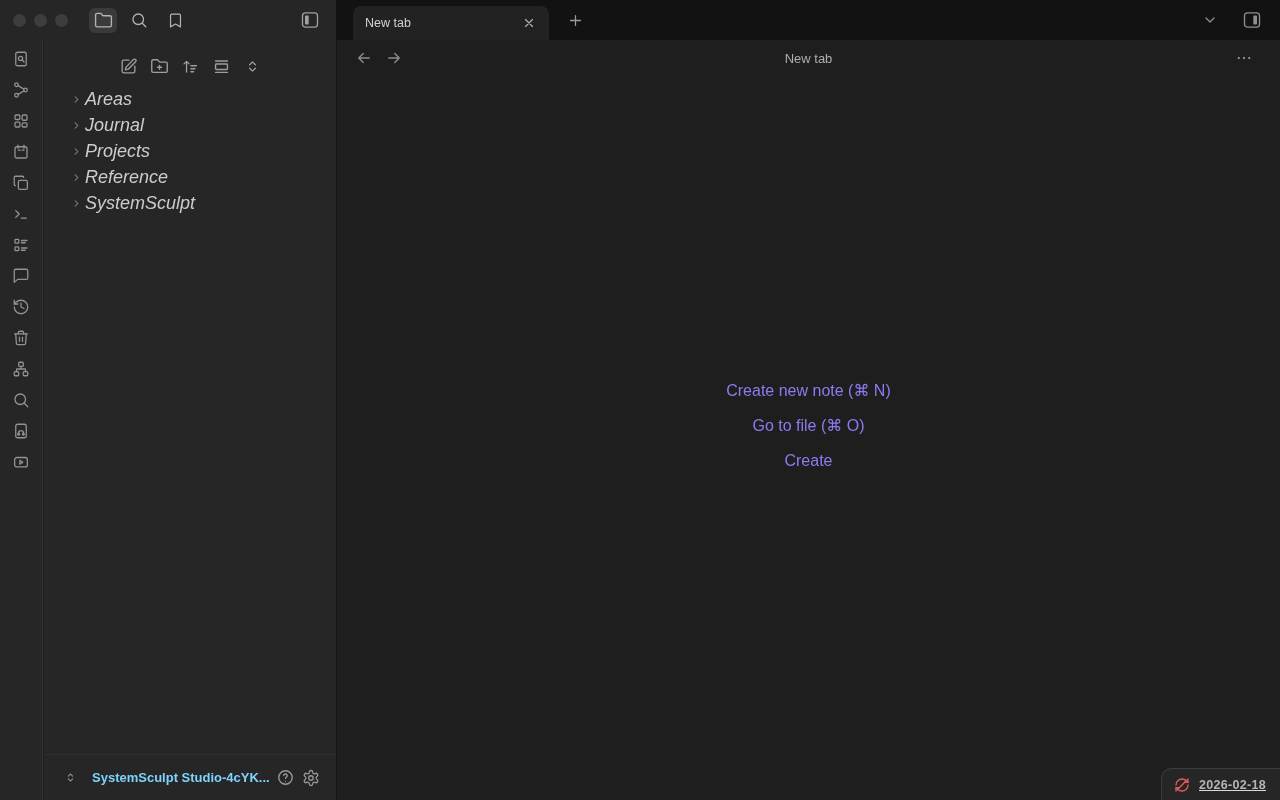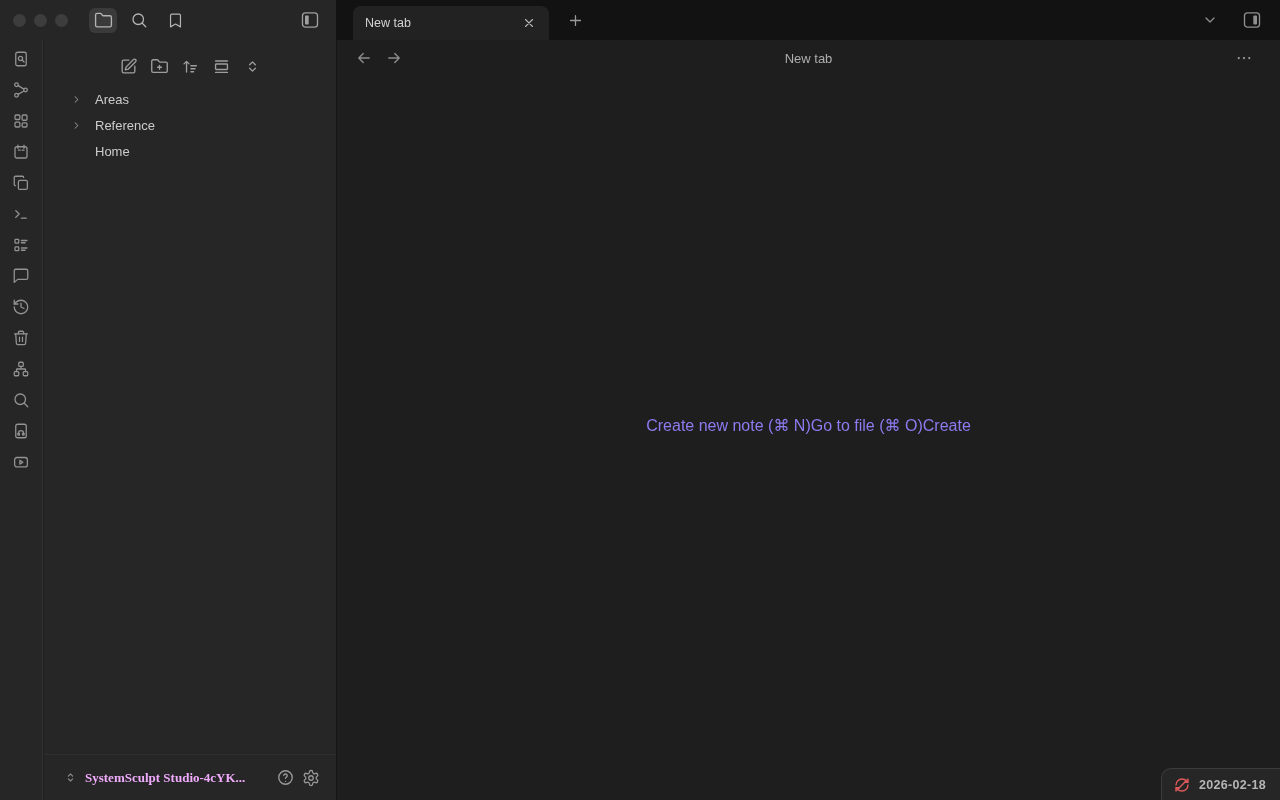--- a/index.html
+++ b/index.html
@@ -40,38 +40,38 @@
   .ribbon{position:absolute;left:0;top:40px;bottom:0;width:43px;background:var(--bg-secondary);border-right:1px solid #343434;display:flex;flex-direction:column;align-items:center;padding-top:7px;}
   .ribbon .icon-btn{width:26px;height:24px;margin-bottom:7px;color:#939393;}
 
   
   .explorer{position:absolute;left:44px;top:40px;bottom:0;width:292px;background:var(--bg-secondary);display:flex;flex-direction:column;}
   .nav-toolbar{display:flex;justify-content:center;align-items:center;gap:5px;margin-top:8px;height:36px;}
   .nav-toolbar .icon-btn{width:26px;height:26px;color:#9e9e9e;}
   .tree{flex:1;padding-top:2px;}
   .tree-row{display:flex;align-items:center;height:26px;padding-left:17px;cursor:pointer;border-radius:5px;margin:0 8px 0 9px;}
   .tree-chevron{width:12px;height:12px;display:flex;align-items:center;justify-content:center;color:#8a8a8a;flex:none;}
-  .tree-label{margin-left:13px;font-size:13px;color:var(--text-soft);white-space:nowrap;}
+  .tree-label{margin-left:3px;font-size:18px;color:var(--text-soft);white-space:nowrap;font-style:italic;}
   .vault-row{height:46px;display:flex;align-items:center;padding:0 12px 0 20px;border-top:1px solid rgba(255,255,255,0.045);cursor:pointer;}
-  .vault-name{margin-left:8px;font-size:13px;font-weight:bold;color:#f0abfc;flex:1;white-space:nowrap;overflow:hidden;text-overflow:ellipsis;font-family:Liberation Serif, serif;}
+  .vault-name{margin-left:15px;font-size:13px;font-weight:bold;color:#7dd3fc;flex:1;white-space:nowrap;overflow:hidden;text-overflow:ellipsis;}
   .vault-row .icon-btn{width:26px;height:26px;color:#9a9a9a;flex:none;}
   .vault-switch-icon{color:#8a8a8a;flex:none;display:flex;}
 
   
   .main{position:absolute;left:336px;top:40px;right:0;bottom:0;background:var(--bg-primary);border-left:1px solid #161616;display:flex;flex-direction:column;}
   .view-header{height:36px;display:flex;align-items:center;position:relative;padding:0 16px;}
   .nav-arrows{display:flex;align-items:center;gap:8px;color:#8c8c8c;}
   .nav-arrows .icon-btn{width:22px;height:22px;}
   .view-title{position:absolute;left:50%;top:50%;transform:translate(-50%,-50%);font-size:13px;color:#adadad;white-space:nowrap;}
   .view-more{margin-left:auto;color:#9a9a9a;width:24px;height:24px;display:flex;align-items:center;justify-content:center;cursor:pointer;margin-right:8px;}
-  .empty-state{flex:1;display:flex;align-items:center;justify-content:center;transform:translateY(-12px);}
+  .empty-state{flex:1;display:flex;flex-direction:column;align-items:center;justify-content:center;gap:13px;transform:translateY(-12px);}
   .empty-link{color:var(--accent);font-size:16px;text-decoration:none;cursor:pointer;line-height:22px;}
 
   
-  .status-badge{position:absolute;right:0;bottom:0;height:32px;background:#262626;border-top:1px solid #3c3c3c;border-left:1px solid #3c3c3c;border-top-left-radius:10px;display:flex;align-items:center;gap:9px;padding:0 14px 0 12px;z-index:5;}
+  .status-badge{position:absolute;right:0;bottom:0;height:32px;background:#262626;border-top:1px solid #3c3c3c;border-left:1px solid #3c3c3c;border-top-left-radius:10px;display:flex;align-items:center;gap:9px;padding:0 14px 0 12px;z-index:5;text-decoration:underline;}
   .status-sync{color:var(--alert);display:flex;cursor:pointer;}
   .status-date{font-size:12.5px;font-weight:bold;color:#b5b5b5;letter-spacing:.3px;}
 
   svg{display:block;}
 </style>
 </head>
 <body>
 
 <div id="app">
 
@@ -278,25 +278,45 @@
             </svg>
           </span>
         <span class="tree-label">Areas</span>
       </div>
       <div class="tree-row">
         <span class="tree-chevron">
             <svg width="11" height="11" viewBox="0 0 24 24" fill="none" stroke="currentColor" stroke-width="2.2" stroke-linecap="round" stroke-linejoin="round">
               <path d="m9 6 6 6-6 6"></path>
             </svg>
           </span>
+        <span class="tree-label">Journal</span>
+      </div>
+      <div class="tree-row">
+        <span class="tree-chevron">
+            <svg width="11" height="11" viewBox="0 0 24 24" fill="none" stroke="currentColor" stroke-width="2.2" stroke-linecap="round" stroke-linejoin="round">
+              <path d="m9 6 6 6-6 6"></path>
+            </svg>
+          </span>
+        <span class="tree-label">Projects</span>
+      </div>
+      <div class="tree-row">
+        <span class="tree-chevron">
+            <svg width="11" height="11" viewBox="0 0 24 24" fill="none" stroke="currentColor" stroke-width="2.2" stroke-linecap="round" stroke-linejoin="round">
+              <path d="m9 6 6 6-6 6"></path>
+            </svg>
+          </span>
         <span class="tree-label">Reference</span>
       </div>
       <div class="tree-row">
-        <span class="tree-chevron"></span>
-        <span class="tree-label">Home</span>
+        <span class="tree-chevron">
+            <svg width="11" height="11" viewBox="0 0 24 24" fill="none" stroke="currentColor" stroke-width="2.2" stroke-linecap="round" stroke-linejoin="round">
+              <path d="m9 6 6 6-6 6"></path>
+            </svg>
+          </span>
+        <span class="tree-label">SystemSculpt</span>
       </div>
     </div>
 
     <div class="vault-row">
       <span class="vault-switch-icon">
         <svg width="13" height="13" viewBox="0 0 24 24" fill="none" stroke="currentColor" stroke-width="2.1" stroke-linecap="round" stroke-linejoin="round">
             <path d="m8 9.5 4-4 4 4M8 14.5l4 4 4-4"></path>
           </svg>
       </span>
       <span class="vault-name">SystemSculpt Studio-4cYK...</span>

